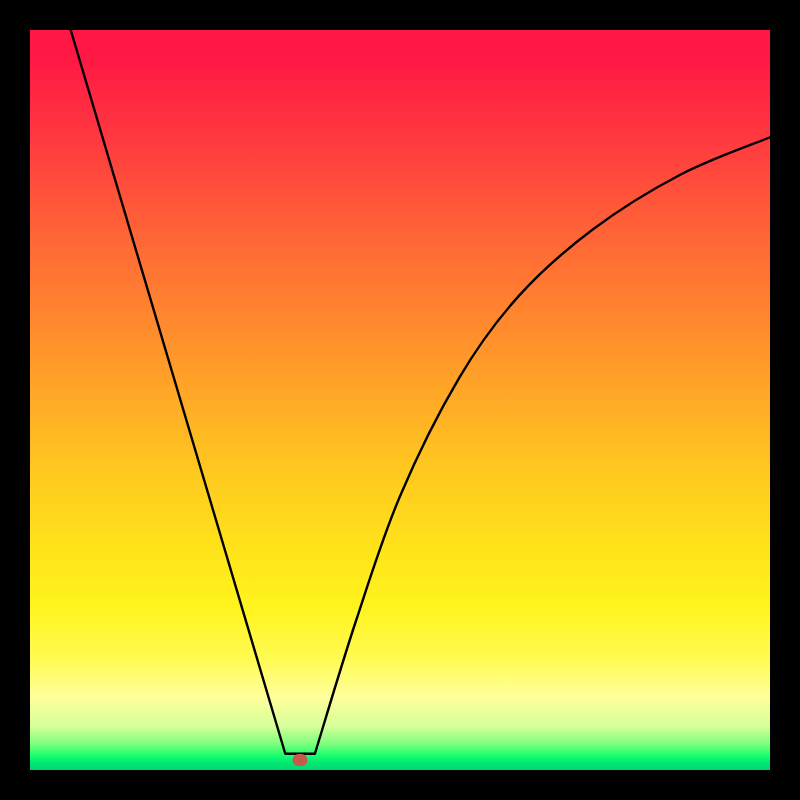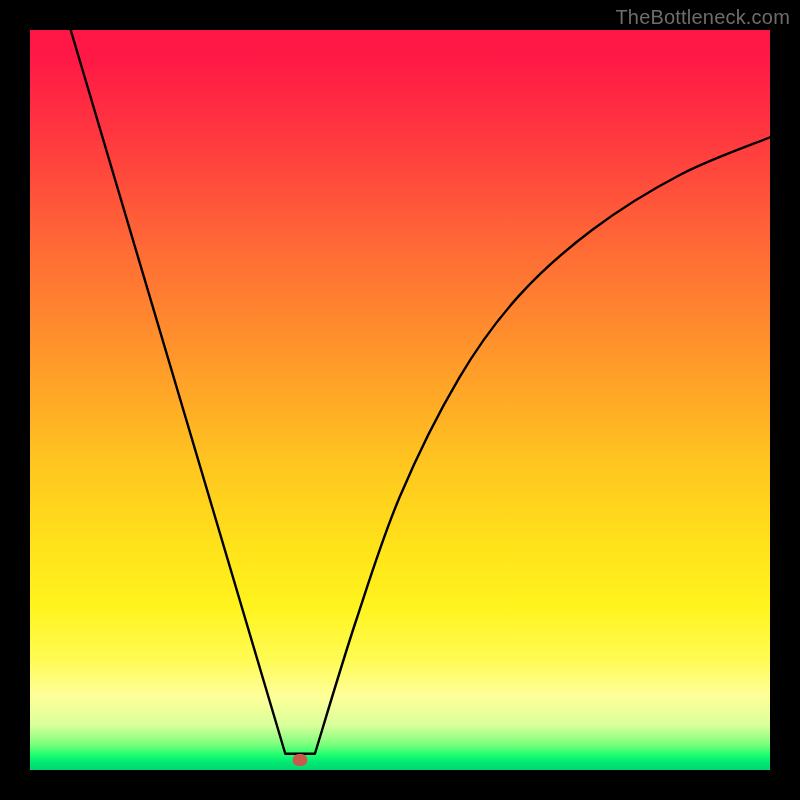--- a/index.html
+++ b/index.html
@@ -66,21 +66,20 @@
     border-radius: 6px;
     background: #c85a4d;
     transform: translate(-50%, -50%);
   }
 </style>
 </head>
 <body>
 
 <div class="viewport">
 
-  <div class="attribution">TheBottleneck.com</div>
 
   <div class="plot-area">
 
     <svg class="curve" viewBox="0 0 740 740" preserveAspectRatio="none">
       <path fill="none" stroke="#000" stroke-width="2.4" stroke-linejoin="round" stroke-linecap="round" d="M 40.7 0 L 255.29999999999998 723.72 L 284.90000000000003 723.72 L 284.90000000000003 723.72 C 291.6833333333334 701.7666666666667 311.4166666666667 634.92 325.6 592 C 339.78333333333336 549.08 352.73333333333335 506.9 370 466.2 C 387.26666666666665 425.5 409.46666666666664 381.09999999999997 429.2 347.79999999999995 C 448.93333333333334 314.49999999999994 466.20000000000005 291.0666666666666 488.40000000000003 266.4 C 510.6 241.73333333333332 535.2666666666667 220.15000000000006 562.4 199.80000000000007 C 589.5333333333333 179.45000000000007 621.6 159.7166666666666 651.2 144.29999999999995 C 680.8000000000001 128.8833333333333 725.2 113.46666666666671 740 107.30000000000007"></path>
     </svg>
 
     <div class="marker" style="left: 270.1px; top: 729.64px;"></div>
   </div>
 

